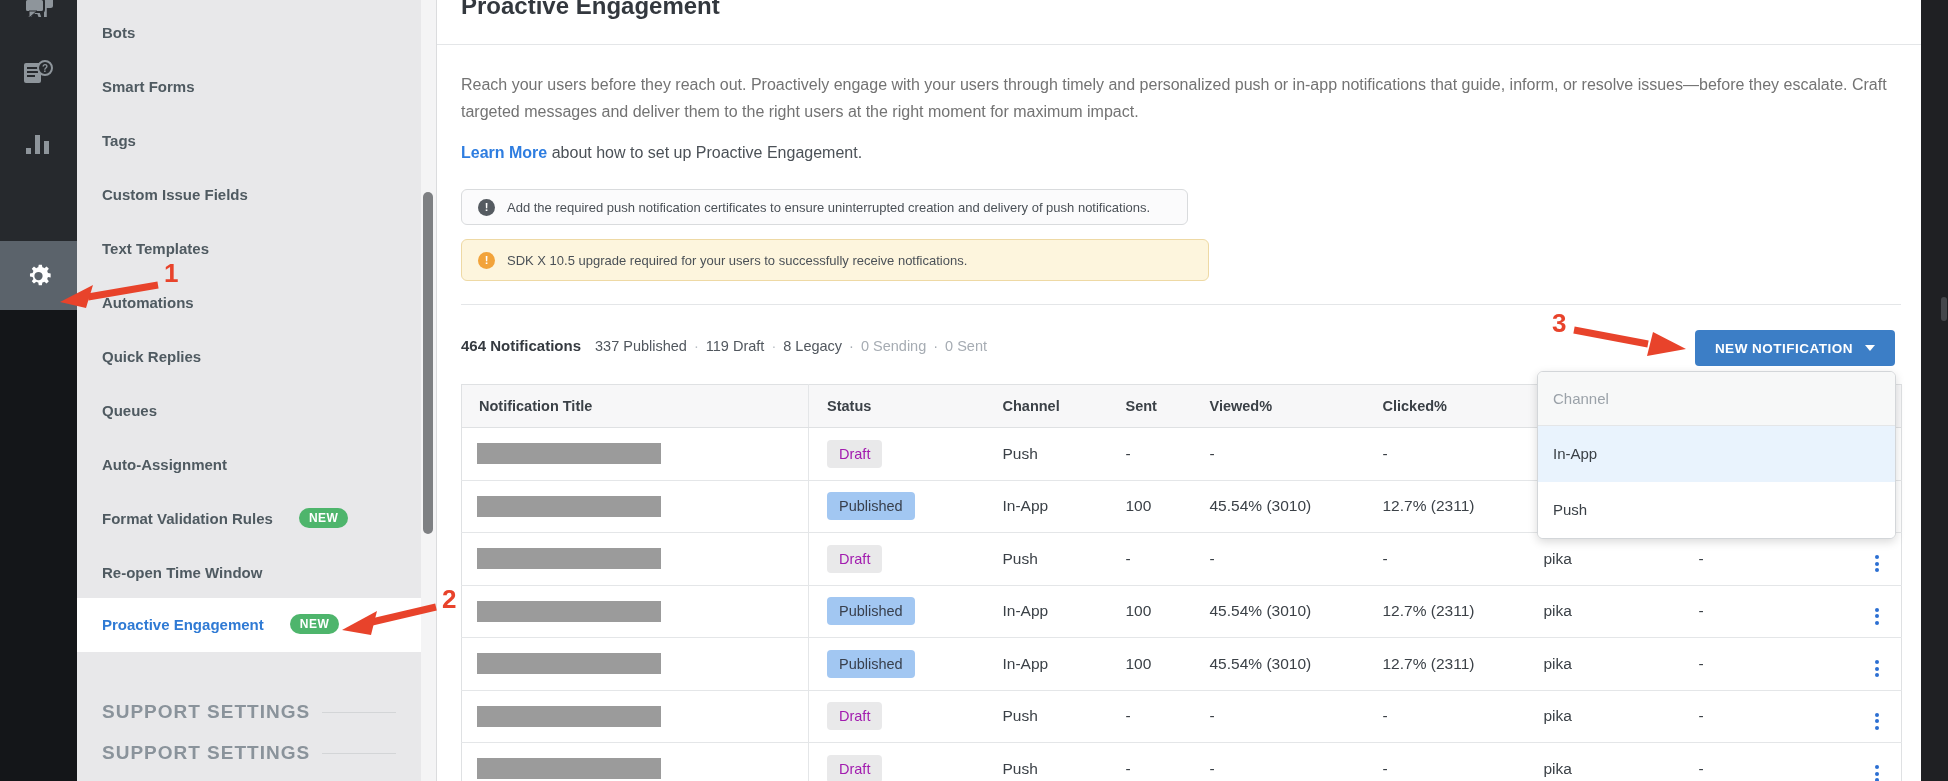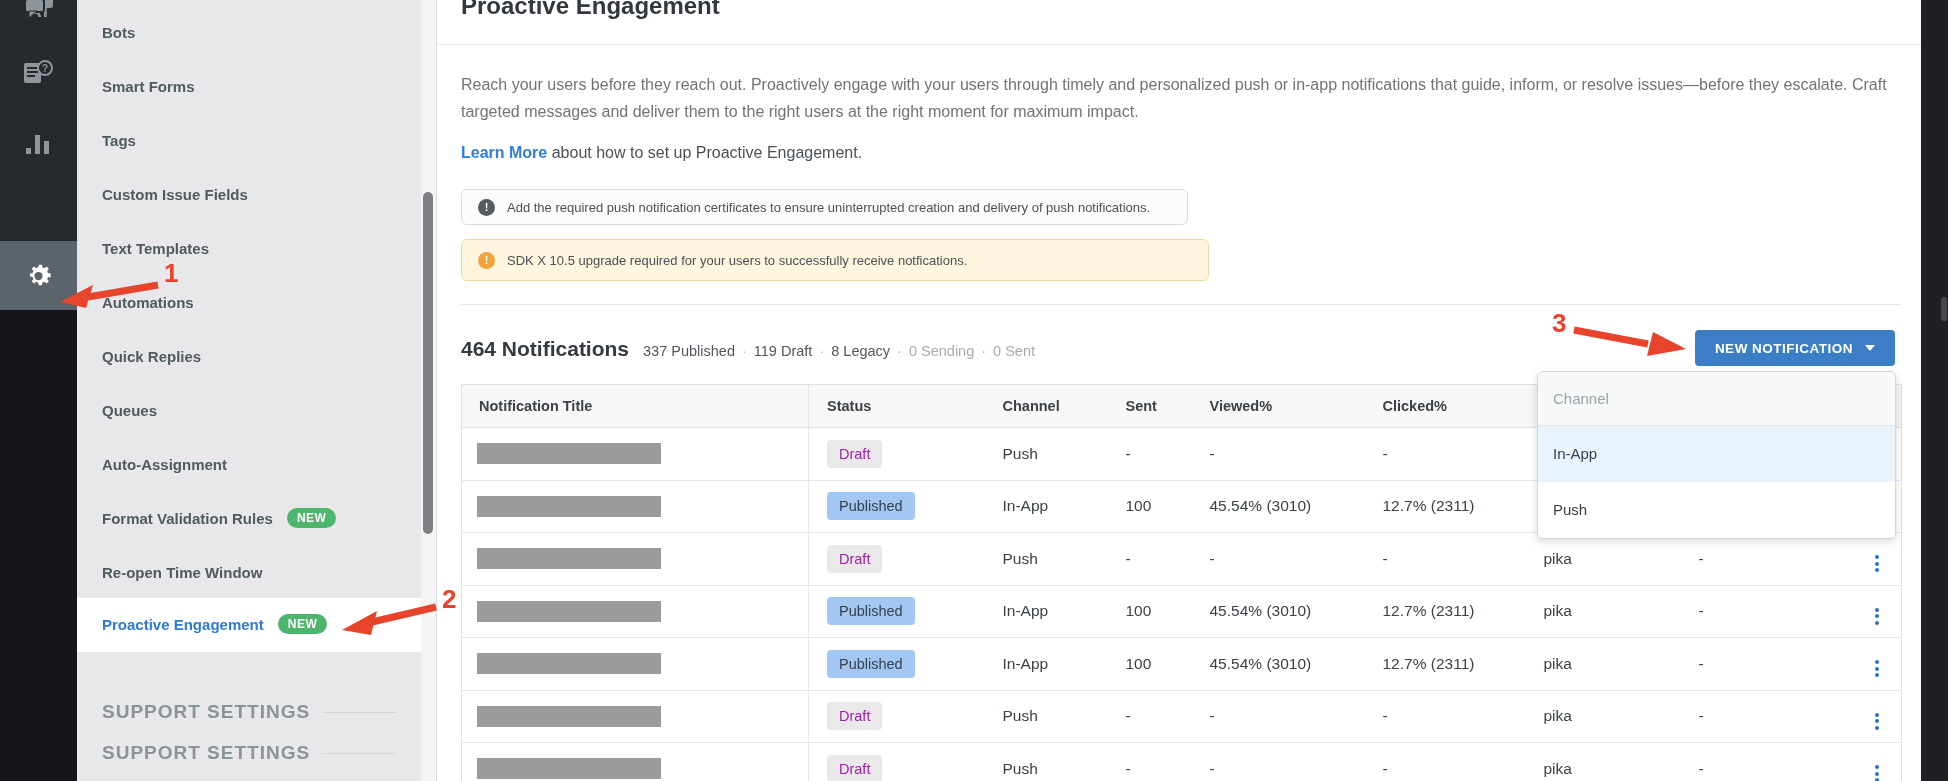--- a/index.html
+++ b/index.html
@@ -11,21 +11,21 @@
   .rail-active{position:absolute;left:0;top:241px;width:77px;height:69px;background:#5b636b;}
   .rail-bottom{position:absolute;left:0;top:310px;width:77px;height:471px;background:#141619;}
   .rail-ic{position:absolute;color:#8e959b;}
   .rail-ai{left:0;top:198px;width:77px;text-align:center;font-size:19px;font-weight:bold;letter-spacing:1px;color:#8e959b;}
 
   
   .sidenav{position:absolute;left:77px;top:0;width:344px;height:781px;background:#e8e8ea;z-index:2;}
   .nav-item{position:absolute;left:0;width:344px;height:54px;line-height:54px;padding-left:25px;box-sizing:border-box;
     font-size:15px;font-weight:600;color:#4f5a61;cursor:pointer;white-space:nowrap;}
   .nav-item.active{background:#ffffff;color:#2f7ad4;width:344px;}
-  .new-badge{display:inline-block;margin-left:14px;background:#4eb56c;color:#fff;font-size:12px;font-weight:bold;
+  .new-badge{display:inline-block;margin-left:26px;background:#4eb56c;color:#fff;font-size:12px;font-weight:bold;
     letter-spacing:.5px;padding:3px 10px;border-radius:10px;line-height:14px;vertical-align:2px;}
   .sect-head{position:absolute;left:0;width:344px;height:24px;display:flex;align-items:center;padding-left:25px;box-sizing:border-box;
     font-size:19px;font-weight:bold;letter-spacing:1px;color:#8a939b;}
   .sect-head .rule{flex:1;height:1px;background:#d3d5d7;margin-left:12px;margin-right:25px;}
   .sb-track{position:absolute;left:421px;top:0;width:16px;height:781px;background:#f4f4f5;border-right:1px solid #dbdcde;box-sizing:border-box;z-index:2;}
   .sb-thumb{position:absolute;left:423px;top:192px;width:10px;height:342px;background:#7e8083;border-radius:5px;z-index:3;}
 
   
   .main{position:absolute;left:437px;top:0;width:1484px;height:781px;background:#fff;}
   .page-title{position:absolute;left:24px;top:-8px;font-size:24px;font-weight:bold;color:#33383e;}
@@ -36,21 +36,21 @@
 
   .banner{position:absolute;left:24px;display:flex;align-items:center;gap:12px;padding-left:16px;box-sizing:border-box;border-radius:6px;}
   .banner1{top:189px;width:727px;height:36px;background:#fbfbfc;border:1px solid #d9dbdd;}
   .banner2{top:239px;width:748px;height:42px;background:#fdf5dd;border:1px solid #eed9a4;}
   .bang{width:17px;height:17px;border-radius:50%;color:#fff;font-size:11px;font-weight:bold;display:flex;align-items:center;justify-content:center;flex:0 0 17px;}
   .bang.gray{background:#555b61;} .bang.orange{background:#f2a33a;}
   .banner .btxt{font-size:13px;color:#4b5157;white-space:nowrap;}
 
   .hr2{position:absolute;left:24px;top:304px;width:1440px;height:1px;background:#e4e6e8;}
   .stats{position:absolute;left:24px;top:337px;display:flex;align-items:baseline;white-space:nowrap;}
-  .stats .total{font-size:21px;font-weight:bold;color:#353a40;margin-right:14px;}
+  .stats .total{font-size:15px;font-weight:bold;color:#353a40;margin-right:14px;}
   .stats .st{font-size:14.5px;color:#51575e;}
   .stats .sep{font-size:14.5px;color:#b9bfc5;margin:0 7px;}
   .stats .muted{color:#a6acb3;}
 
   .newbtn{position:absolute;left:1258px;top:330px;width:200px;height:36px;background:#3c7ec6;border-radius:4px;
     display:flex;align-items:center;justify-content:center;gap:12px;cursor:pointer;z-index:6;}
   .newbtn span{color:#fff;font-size:13.5px;font-weight:bold;letter-spacing:.5px;}
   .caret{width:0;height:0;border-left:5px solid transparent;border-right:5px solid transparent;border-top:6px solid #fff;}
 
   

